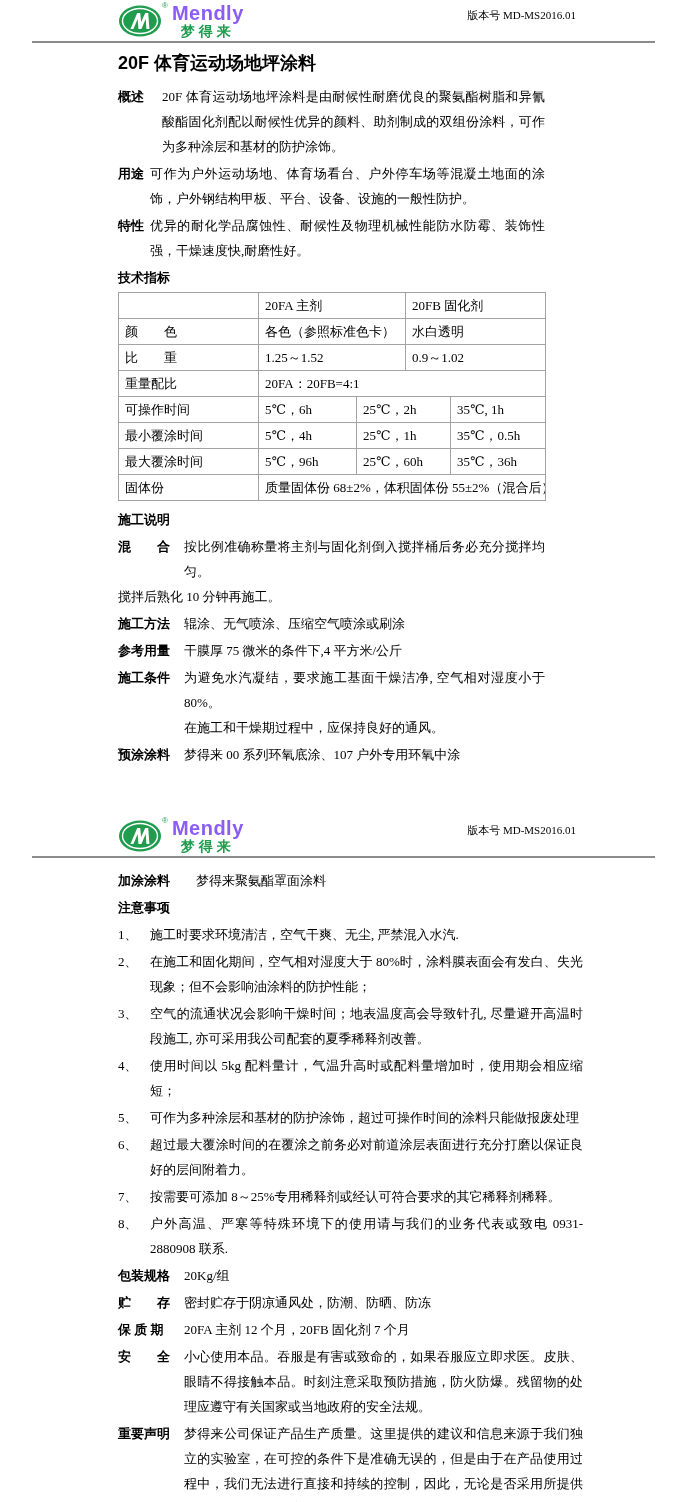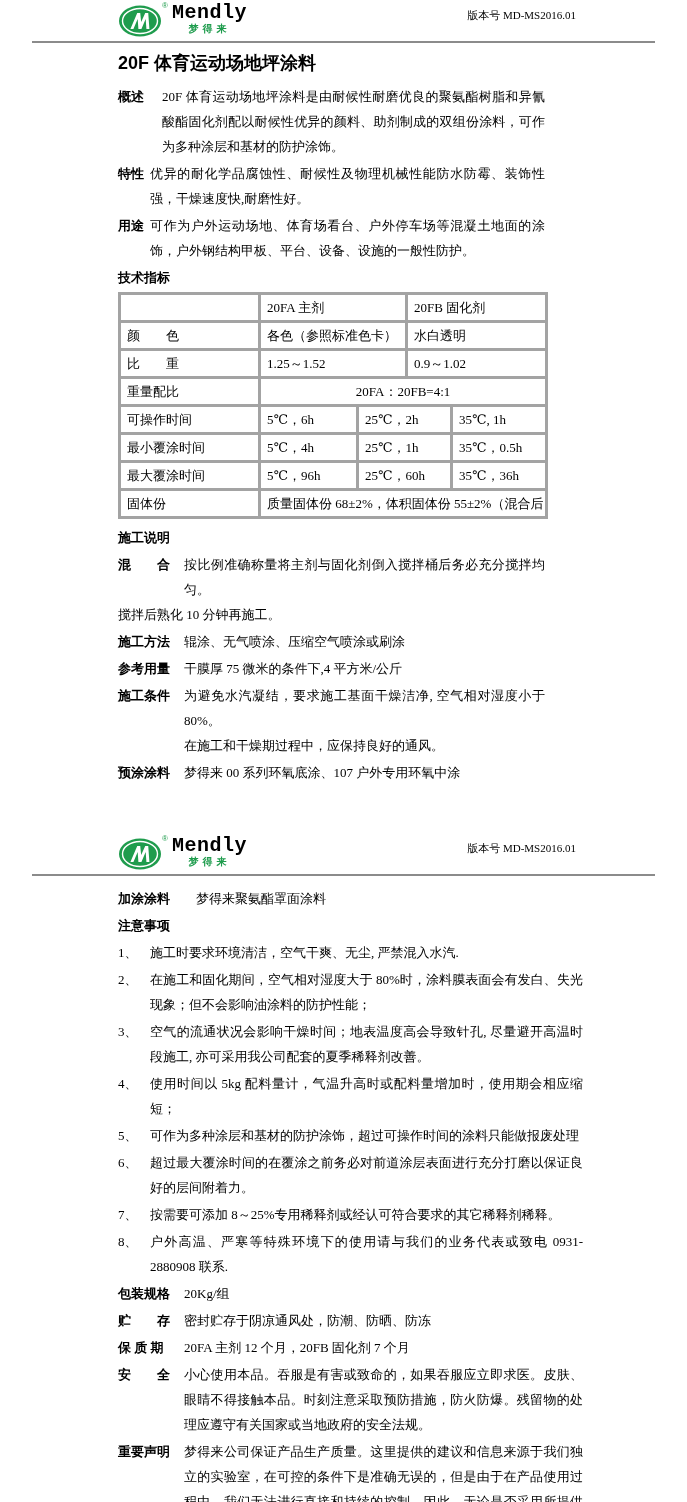--- a/index.html
+++ b/index.html
@@ -15,25 +15,25 @@
     position: relative;
     margin: 0 32px;
     height: 43px;
     border-bottom: 2px solid #8b8b8b;
   }
   .logo { position: absolute; left: 86px; top: 3px; display: flex; align-items: flex-start; }
   .logo svg { display: block; }
   .reg { color: #1f9c4d; font-size: 8px; vertical-align: top; position: relative; top: -2px; left: -2px; font-family: "Liberation Sans", sans-serif; }
   .logo-text { margin-left: 2px; line-height: 1; }
   .brand-en {
-    display: block; color: #000000; font-weight: bold; font-size: 20px;
-    font-family: Liberation Mono, monospace; letter-spacing: 0.5px;
+    display: block; color: #8b5cf6; font-weight: bold; font-size: 20px;
+    font-family: Liberation Sans, sans-serif; letter-spacing: 0.5px;
   }
   .brand-cn {
-    display: block; color: #1f9c4d; font-weight: bold; font-size: 10px;
+    display: block; color: #1f9c4d; font-weight: bold; font-size: 14px;
     letter-spacing: 4px; margin-top: 1px; text-align: center;
     font-family: "Liberation Sans", "DejaVu Sans", sans-serif;
   }
   .version { position: absolute; right: 79px; bottom: 18px; font-size: 11px; }
   .title {
     margin: 9px 0 0 118px;
     font-family: "Liberation Sans", "DejaVu Sans", sans-serif;
     font-weight: bold; font-size: 18px; line-height: 22px;
   }
   .content { margin-left: 118px; width: 427px; line-height: 25px; }
@@ -44,24 +44,24 @@
   .txt { flex: 1; text-align: justify; }
   .flush { margin-top: 0; }
   .sec-title { font-weight: bold; margin-top: 2px; }
   .first { margin-top: 10px; gap: 12px; }
   table.spec {
     border-collapse: collapse; table-layout: fixed;
     width: 427px; margin-top: 2px;
     font-size: 13px;
   }
   table.spec td {
-    border: 3px solid #a3a3a3; height: 25px;
+    border: 1px solid #a3a3a3; height: 25px;
     padding: 0 6px; overflow: hidden; white-space: nowrap;
   }
-  td.c { text-align: center; }
+  td.c { text-align: left; }
   td.lab { font-weight: normal; white-space: pre; }
   .gap2 { height: 48px; }
 </style>
 </head>
 <body>
 
 <div class="page">
   <div class="hdr">
     <div class="logo">
       <svg width="46" height="36" viewBox="0 0 46 36">
@@ -81,26 +81,26 @@
   </div>
 
   <h1 class="title">20F 体育运动场地坪涂料</h1>
 
   <div class="content">
     <div class="row first">
       <span class="lbl">概述</span>
       <span class="txt">20F 体育运动场地坪涂料是由耐候性耐磨优良的聚氨酯树脂和异氰酸酯固化剂配以耐候性优异的颜料、助剂制成的双组份涂料，可作为多种涂层和基材的防护涂饰。</span>
     </div>
     <div class="row">
+      <span class="lbl">用途</span>
+      <span class="txt">可作为户外运动场地、体育场看台、户外停车场等混凝土地面的涂饰，户外钢结构甲板、平台、设备、设施的一般性防护。</span>
+    </div>
+    <div class="row">
       <span class="lbl">特性</span>
       <span class="txt">优异的耐化学品腐蚀性、耐候性及物理机械性能防水防霉、装饰性强，干燥速度快,耐磨性好。</span>
-    </div>
-    <div class="row">
-      <span class="lbl">用途</span>
-      <span class="txt">可作为户外运动场地、体育场看台、户外停车场等混凝土地面的涂饰，户外钢结构甲板、平台、设备、设施的一般性防护。</span>
     </div>
 
     <div class="sec-title">技术指标</div>
 
     <table class="spec">
       <colgroup>
           <col style="width:140px">
           <col style="width:98px">
           <col style="width:49px">
           <col style="width:45px">

